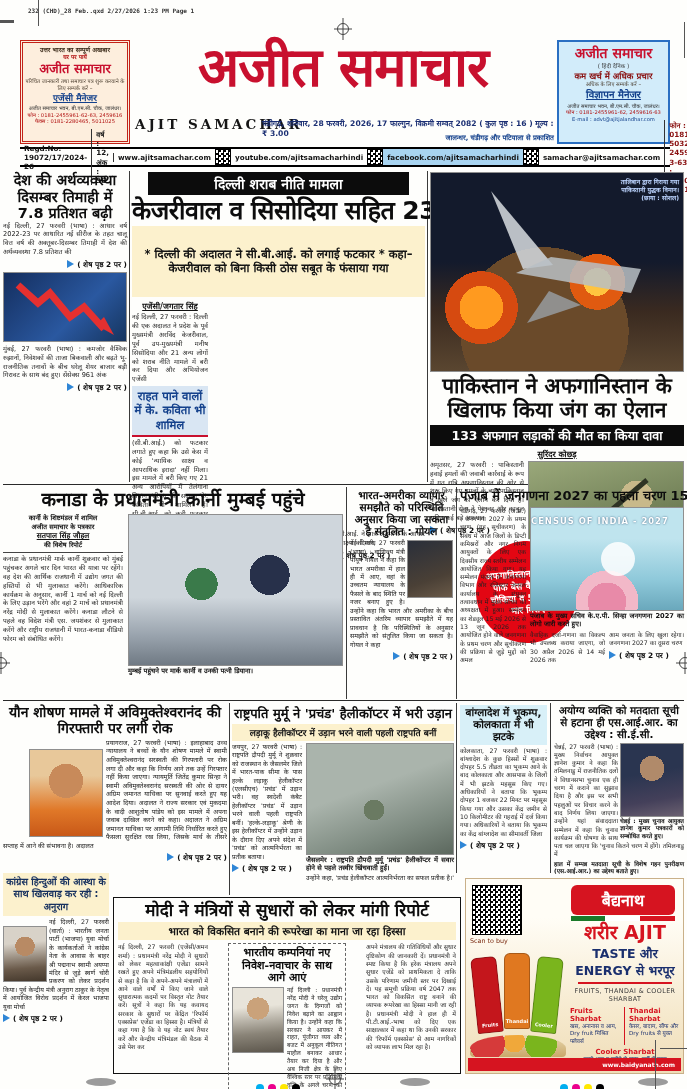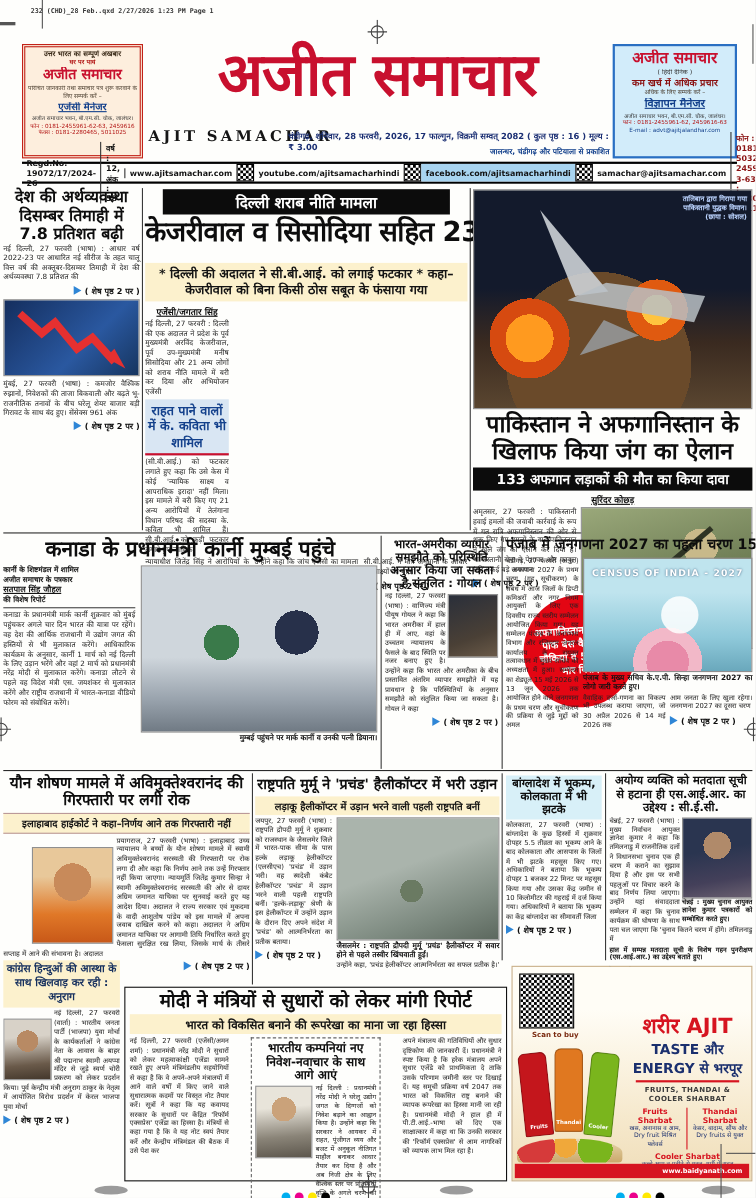--- a/index.html
+++ b/index.html
@@ -130,21 +130,21 @@
     <div class="bd">मुंबई, 27 फरवरी (भाषा) : कमजोर वैश्विक रुझानों, निवेशकों की ताजा बिकवाली और बढ़ते भू-राजनीतिक तनावों के बीच घरेलू शेयर बाजार बड़ी गिरावट के साथ बंद हुए। सेंसेक्स 961 अंक</div>
     <div class="cont" style="justify-content:flex-end">
         <span class="arrow"></span>
         <span>( शेष पृष्ठ 2 पर )</span>
       </div>
   </div>
 
   <div class="abs" style="left:132px;top:172px;width:293px">
     <div class="bar" style="margin:0 16px;font-size:14px;padding:2px 0">दिल्ली शराब नीति मामला</div>
     <div class="hl" style="font-size:25px;white-space:nowrap;letter-spacing:-0.5px;margin-top:2px">केजरीवाल व सिसोदिया सहित 23 बरी</div>
-    <div class="cream" style="font-size:11.5px;padding:3px 2px;margin-top:13px;line-height:1.3">
+    <div class="cream" style="font-size:11.5px;padding:21px 2px;margin-top:0;line-height:1.3">
       <div>* दिल्ली की अदालत ने सी.बी.आई. को लगाई फटकार * कहा–</div>
       <div>केजरीवाल को बिना किसी ठोस सबूत के फंसाया गया</div>
     </div>
     <div style="display:flex;gap:4px;margin-top:3px">
       <div style="width:76px;flex:0 0 auto">
         <div class="byl">एजेंसी/जगतार सिंह</div>
         <div class="bd" style="margin-top:2px">नई दिल्ली, 27 फरवरी : दिल्ली की एक अदालत ने प्रदेश के पूर्व मुख्यमंत्री अरविंद केजरीवाल, पूर्व उप-मुख्यमंत्री मनीष सिसोदिया और 21 अन्य लोगों को शराब नीति मामले में बरी कर दिया और अभियोजन एजेंसी</div>
         <div class="kavita">राहत पाने वालों में के. कविता भी शामिल</div>
         <div class="bd">(सी.बी.आई.) को फटकार लगाते हुए कहा कि उसे केस में कोई 'न्यायिक साक्ष्य व आपराधिक इरादा' नहीं मिला। इस मामले में बरी किए गए 21 अन्य आरोपियों में तेलंगाना विधान परिषद की सदस्या के. कविता भी शामिल हैं। सी.बी.आई. को कड़ी फटकार लगाते हुए न्यायिक</div>
       </div>
@@ -200,34 +200,34 @@
       <div style="position:absolute;left:46px;top:80px;width:102px;height:102px;border-radius:50%;background:#e30613;
            color:#fff;font-weight:800;font-size:9.2px;line-height:1.3;display:flex;align-items:center;justify-content:center;
            text-align:center;padding:8px;transform:rotate(-4deg);box-shadow:0 0 0 2px #fff">अफगानिस्तान ने कल-2 पाक बेस कैम्प, 19 चौकियां व 55 सैनिक मार गिराए</div>
     </div>
   </div>
 
   <div class="abs" style="left:3px;top:489px;width:340px">
     <div class="hl" style="font-size:19px;white-space:nowrap">कनाडा के प्रधानमंत्री कार्नी मुम्बई पहुंचे</div>
     <div style="display:flex;gap:5px;margin-top:3px">
       <div style="width:120px;flex:0 0 auto">
-        <div style="font-size:6.6px;font-weight:800;line-height:1.35;border-bottom:1px solid #444;padding-bottom:2px">
+        <div style="text-align:center;font-size:6.6px;font-weight:800;line-height:1.35;border-bottom:1px solid #444;padding-bottom:2px">
           <div>कार्नी के शिष्टमंडल में शामिल</div>
           <div>अजीत समाचार के पत्रकार</div>
           <div style="text-decoration:underline;font-size:7.4px">सतपाल सिंह जौहल</div>
           <div>की विशेष रिपोर्ट</div>
         </div>
         <div class="bd" style="margin-top:2px">कनाडा के प्रधानमंत्री मार्क कार्नी शुक्रवार को मुंबई पहुंचकर अगले चार दिन भारत की यात्रा पर रहेंगे। वह देश की आर्थिक राजधानी में उद्योग जगत की हस्तियों से भी मुलाकात करेंगे। आधिकारिक कार्यक्रम के अनुसार, कार्नी 1 मार्च को नई दिल्ली के लिए उड़ान भरेंगे और वहां 2 मार्च को प्रधानमंत्री नरेंद्र मोदी से मुलाकात करेंगे। कनाडा लौटने से पहले वह विदेश मंत्री एस. जयशंकर से मुलाकात करेंगे और राष्ट्रीय राजधानी में भारत-कनाडा वीडियो फोरम को संबोधित करेंगे।</div>
       </div>
       <div style="flex:1">
         <div class="ph" style="height:152px;background:
              radial-gradient(circle at 34% 46%,#3a7a4a 0 10%,transparent 10%),
              radial-gradient(circle at 66% 40%,#27304a 0 12%,transparent 12%),
              linear-gradient(180deg,#cfd6dc 0 55%,#9aa4ae 80%,#707a84)"></div>
-        <div class="cap" style="text-align:right;margin-top:1px">मुम्बई पहुंचने पर मार्क कार्नी व उनकी पत्नी डियाना।</div>
+        <div class="cap" style="text-align:left;margin-top:1px">मुम्बई पहुंचने पर मार्क कार्नी व उनकी पत्नी डियाना।</div>
       </div>
     </div>
   </div>
 
   <div class="abs" style="left:350px;top:489px;width:103px">
     <div class="hl" style="font-size:10.6px">भारत-अमरीका व्यापार समझौते को परिस्थिति अनुसार किया जा सकता है संतुलित : गोयल</div>
     <div style="margin-top:2px;overflow:hidden">
       <div class="ph" style="float:right;width:46px;height:58px;margin:1px 0 1px 2px;background:linear-gradient(160deg,#2a2f3a,#4a4036 65%,#6a5a48)"></div>
       <div class="bd" style="font-size:6.3px">नई दिल्ली, 27 फरवरी (भाषा) : वाणिज्य मंत्री पीयूष गोयल ने कहा कि भारत अमरीका में हाल ही में आए, वहां के उच्चतम न्यायालय के फैसले के बाद स्थिति पर नजर बनाए हुए है। उन्होंने कहा कि भारत और अमरीका के बीच प्रस्तावित अंतरिम व्यापार समझौते में यह प्रावधान है कि परिस्थितियों के अनुसार समझौते को संतुलित किया जा सकता है। गोयल ने कहा</div>
     </div>
@@ -238,42 +238,41 @@
   </div>
 
   <div class="abs" style="left:460px;top:489px;width:224px">
     <div class="hl" style="font-size:13px;white-space:nowrap">पंजाब में जनगणना 2027 का पहला चरण 15 मई से</div>
     <div style="display:flex;gap:4px;margin-top:3px">
       <div class="bd" style="width:66px;flex:0 0 auto;font-size:6.2px">चंडीगढ़, 27 फरवरी (अ.स.) : जनगणना 2027 के प्रथम चरण (गृह सूचीकरण) के संबंध में आज जिलों के डिप्टी कमिश्नरों और नगर निगम आयुक्तों के लिए एक दिवसीय राज्य स्तरीय सम्मेलन आयोजित किया गया। यह सम्मेलन पंजाब के जनगणना विभाग और रजिस्ट्रार जनरल कार्यालय के संयुक्त तत्वावधान में मुख्य सचिव की अध्यक्षता में हुआ। सम्मेलन का शेड्यूल 15 मई 2026 से 13 जून 2026 तक आयोजित होने वाले जनगणना के प्रथम चरण और सूचीकरण की प्रक्रिया से जुड़े मुद्दों को अमल</div>
       <div style="flex:1">
         <div class="ph" style="height:104px;background:
              radial-gradient(circle at 50% 92%,#e88aa8 0 16%,#f2b8c8 16% 26%,transparent 26%),
              linear-gradient(180deg,#bfe4ee 0 30%,#8fc9da 70%,#6aa8bc)">
-          <div style="position:absolute;top:8px;left:0;right:0;text-align:center;font-size:8.4px;font-weight:800;color:#fff;
+          <div style="position:absolute;top:8px;left:0;right:0;text-align:left;font-size:8.4px;font-weight:800;color:#fff;
                letter-spacing:1px;text-shadow:0 0 2px #357">CENSUS OF INDIA - 2027</div>
           <div style="position:absolute;left:46%;top:34px;width:34px;height:34px;border-radius:50%;background:#fff;opacity:.85"></div>
         </div>
         <div class="cap" style="margin-top:1px">पंजाब के मुख्य सचिव के.ए.पी. सिन्हा जनगणना 2027 का लोगो जारी करते हुए।</div>
         <div style="display:flex;gap:4px;margin-top:2px">
           <div class="bd" style="flex:1;font-size:6.2px">वैवाहिक दर्जा-गणना का विकल्प भी उपलब्ध कराया जाएगा, जो 30 अप्रैल 2026 से 14 मई 2026 तक</div>
           <div style="flex:1">
             <div class="bd" style="font-size:6.2px">आम जनता के लिए खुला रहेगा। जनगणना 2027 का दूसरा चरण</div>
             <div class="cont">
                 <span class="arrow"></span>
                 <span>( शेष पृष्ठ 2 पर )</span>
               </div>
           </div>
         </div>
       </div>
     </div>
   </div>
 
   <div class="abs" style="left:3px;top:705px;width:224px">
     <div class="hl" style="font-size:14px">यौन शोषण मामले में अविमुक्तेश्वरानंद की गिरफ्तारी पर लगी रोक</div>
-    <div class="cream" style="font-size:9px;padding:2px 0;margin-top:2px;border-top:1px solid #b99;border-bottom:1px solid #b99">इलाहाबाद हाईकोर्ट ने कहा–निर्णय आने तक गिरफ्तारी नहीं</div>
     <div style="margin-top:2px;overflow:hidden">
       <div class="ph" style="float:left;width:74px;height:88px;margin:10px 3px 1px 26px;background:
            radial-gradient(circle at 50% 36%,#c88a5a 0 26%,transparent 26%),
            linear-gradient(180deg,#e8c89a 0 30%,#e07828 70%,#c85818)"></div>
       <div class="bd" style="font-size:6.4px">प्रयागराज, 27 फरवरी (भाषा) : इलाहाबाद उच्च न्यायालय ने बच्चों के यौन शोषण मामले में स्वामी अविमुक्तेश्वरानंद सरस्वती की गिरफ्तारी पर रोक लगा दी और कहा कि निर्णय आने तक उन्हें गिरफ्तार नहीं किया जाएगा। न्यायमूर्ति जितेंद्र कुमार सिन्हा ने स्वामी अविमुक्तेश्वरानंद सरस्वती की ओर से दायर अग्रिम जमानत याचिका पर सुनवाई करते हुए यह आदेश दिया। अदालत ने राज्य सरकार एवं मुकदमा के वादी आशुतोष पांडेय को इस मामले में अपना जवाब दाखिल करने को कहा। अदालत ने अग्रिम जमानत याचिका पर आगामी तिथि निर्धारित करते हुए फैसला सुरक्षित रख लिया, जिसके मार्च के तीसरे सप्ताह में आने की संभावना है। अदालत</div>
     </div>
     <div class="cont" style="justify-content:flex-end">
         <span class="arrow"></span>
         <span>( शेष पृष्ठ 2 पर )</span>
       </div>
@@ -355,29 +354,34 @@
           <div class="bd" style="font-size:5.9px">नई दिल्ली : प्रधानमंत्री नरेंद्र मोदी ने घरेलू उद्योग जगत के दिग्गजों को निवेश बढ़ाने का आह्वान किया है। उन्होंने कहा कि सरकार ने आयकर में राहत, पूंजीगत व्यय और बजट में अनुकूल नीतिगत माहौल बनाकर आधार तैयार कर दिया है और अब निजी क्षेत्र के लिए वैश्विक स्तर पर प्रतिस्पर्धी वृद्धि के अगले चरण को आगे बढ़ाने का समय आ गया है।</div>
         </div>
       </div>
       <div class="bd" style="width:90px;flex:0 0 auto;font-size:6.2px">अपने मंत्रालय की गतिविधियों और सुधार दृष्टिकोण की जानकारी दें। प्रधानमंत्री ने स्पष्ट किया है कि हरेक मंत्रालय अपने सुधार एजेंडे को प्राथमिकता दे ताकि उसके परिणाम जमीनी स्तर पर दिखाई दें। यह समूची प्रक्रिया वर्ष 2047 तक भारत को विकसित राष्ट्र बनाने की व्यापक रूपरेखा का हिस्सा मानी जा रही है। प्रधानमंत्री मोदी ने हाल ही में पी.टी.आई.-भाषा को दिए एक साक्षात्कार में कहा था कि उनकी सरकार की 'रिफॉर्म एक्सप्रेस' से आम नागरिकों को व्यापक लाभ मिल रहा है।</div>
     </div>
   </div>
 
   <div class="abs" style="left:465px;top:878px;width:219px;height:196px;border:1px solid #c9b089;
        background:linear-gradient(180deg,#fffdf6 0 20%,#f6e9cd 70%,#efddb8)">
     <div class="qr abs" style="left:6px;top:6px;width:50px;height:50px"></div>
-    <div class="abs" style="left:4px;top:58px;width:56px;text-align:right;font-size:6.4px;font-weight:700;color:#7a2a10">Scan to buy</div>
+    <div class="abs" style="left:4px;top:58px;width:56px;text-align:left;font-size:6.4px;font-weight:400;color:#7a2a10">Scan to buy</div>
+    <div class="abs" style="right:8px;top:6px;width:104px">
+      <div style="background:#d61420;border-radius:6px;color:#fff;font-weight:800;font-size:16px;text-align:center;
+           padding:4px 0;font-family:'DejaVu Serif',serif">बैद्यनाथ</div>
+      <div style="height:5px;margin-top:1px;background:linear-gradient(90deg,#1a7a2a 0 33%,#fff 33% 66%,#d61420 66%)"></div>
+    </div>
 
     <div class="abs" style="left:104px;top:40px;width:110px;text-align:center">
       <div style="font-size:19px;font-weight:800;color:#d61420">शरीर AJIT</div>
       <div style="font-size:12.5px;font-weight:800;color:#1a2f6e">TASTE और</div>
       <div style="font-size:12.5px;font-weight:700;color:#1a2f6e">ENERGY से भरपूर</div>
       <div style="height:2px;background:#d61420;margin:3px 8px"></div>
-      <div style="font-size:6.4px;font-weight:700;color:#3a3a3a;letter-spacing:.4px">FRUITS, THANDAI &amp; COOLER SHARBAT</div>
-      <div style="display:flex;gap:4px;margin-top:4px;text-align:center">
+      <div style="font-size:6.4px;font-weight:400;color:#3a3a3a;letter-spacing:.4px">FRUITS, THANDAI &amp; COOLER SHARBAT</div>
+      <div style="display:flex;gap:4px;margin-top:4px;text-align:left">
         <div style="flex:1;border-right:1px solid #d61420;padding-right:3px">
           <div style="font-size:7px;font-weight:800;color:#d61420">Fruits Sharbat</div>
           <div style="font-size:5.6px;color:#1a2f6e;line-height:1.3">खस, अनानास व आम, Dry fruit मिश्रित फ्लेवर्स</div>
         </div>
         <div style="flex:1">
           <div style="font-size:7px;font-weight:800;color:#d61420">Thandai Sharbat</div>
           <div style="font-size:5.6px;color:#1a2f6e;line-height:1.3">केसर, बादाम, सौंफ और Dry fruits से युक्त</div>
         </div>
       </div>
       <div style="margin-top:3px">

